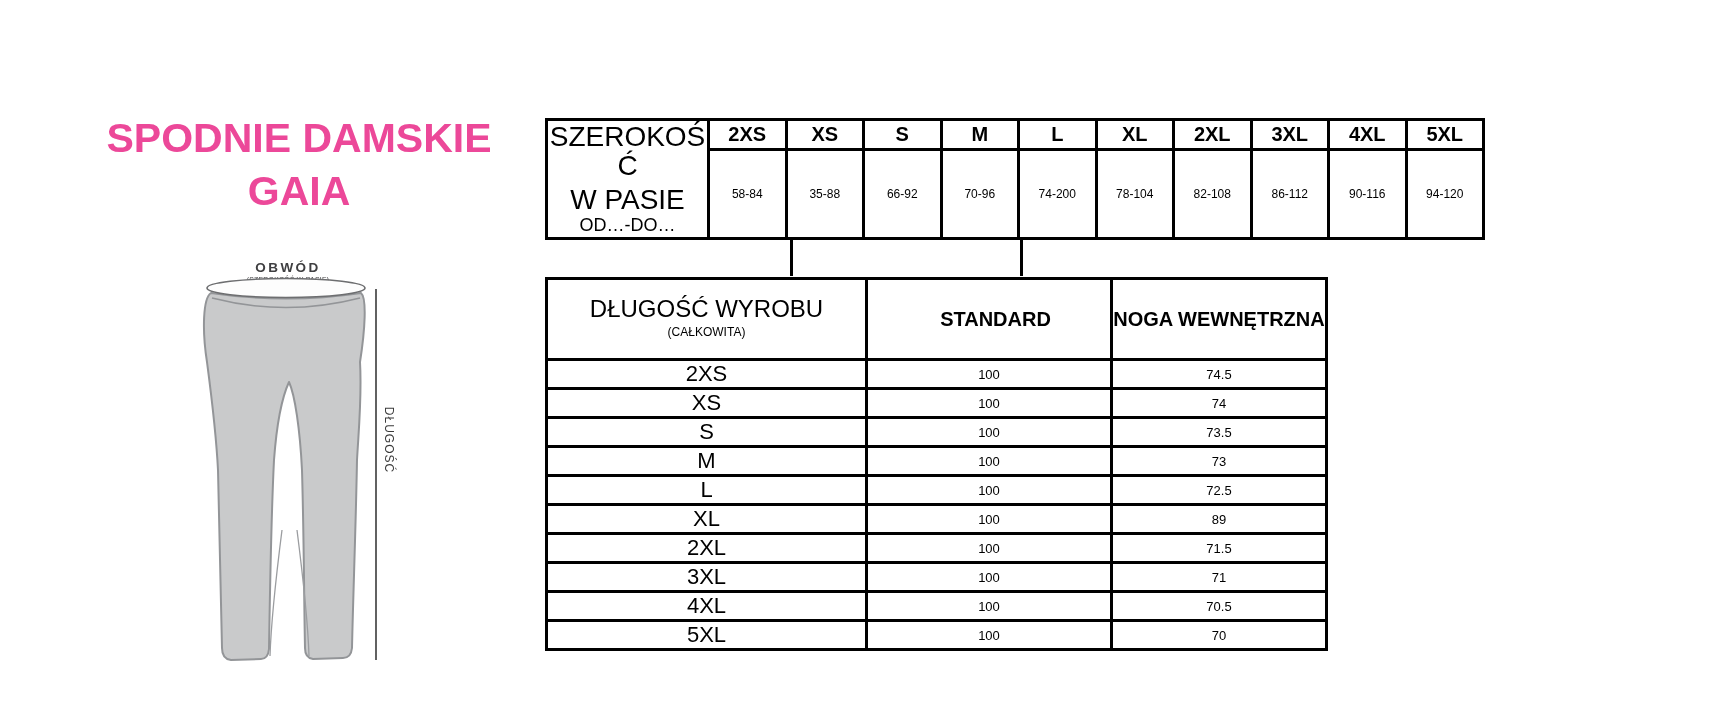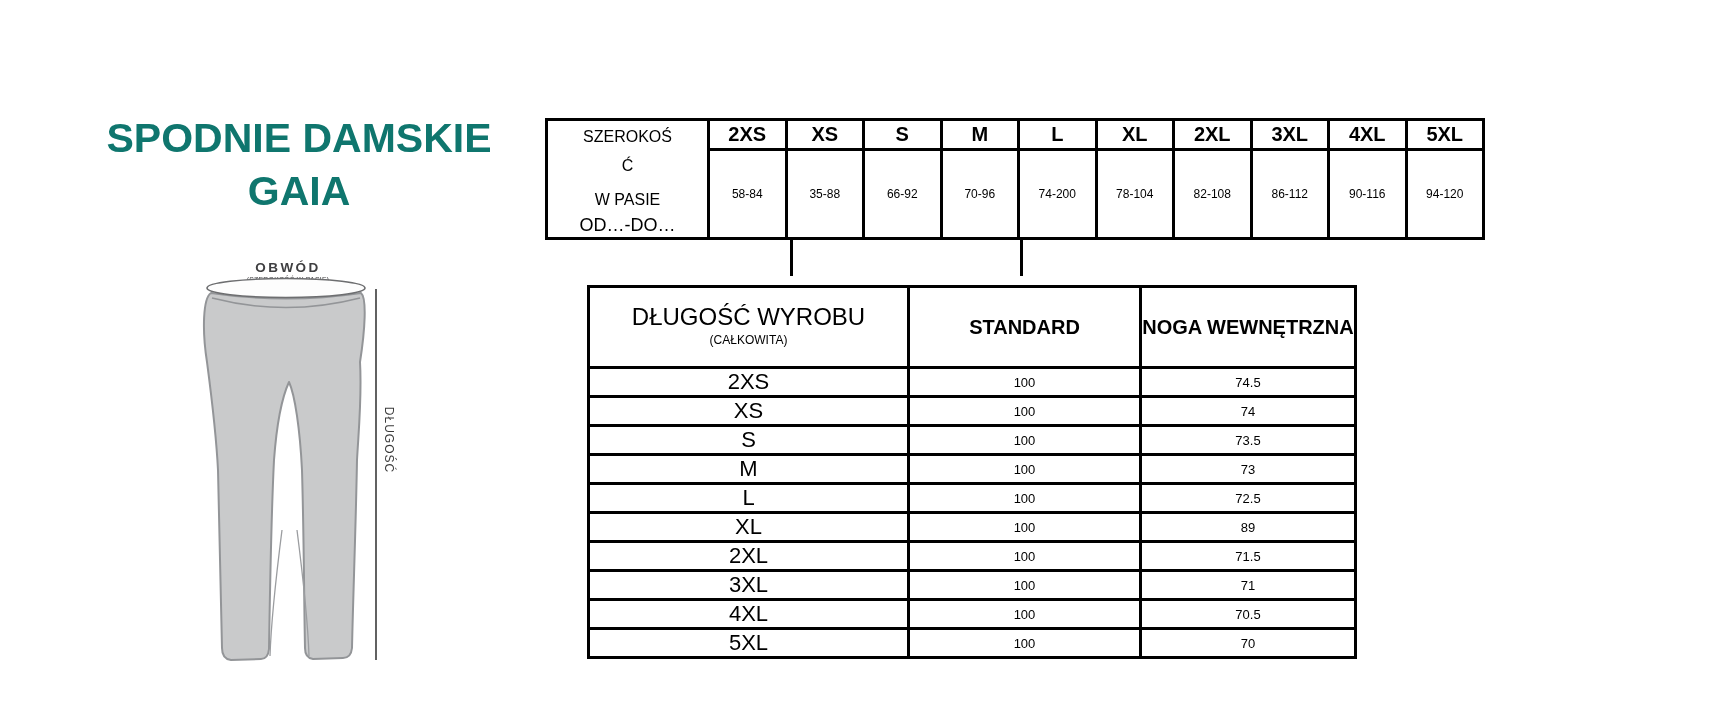--- a/index.html
+++ b/index.html
@@ -4,43 +4,43 @@
 <style>
   html,body{margin:0;padding:0;background:#fff;}
   body{
     position:relative;width:1724px;height:716px;overflow:hidden;
     font-family:"Liberation Sans",sans-serif;color:#000;
   }
   
   .title{
     position:absolute;left:59px;top:112px;width:480px;
     text-align:center;font-weight:bold;font-size:41px;line-height:53px;
-    color:#0f766e;letter-spacing:0px;white-space:nowrap;
+    color:#ec4899;letter-spacing:0px;white-space:nowrap;
   }
   
   .diagram{position:absolute;left:150px;top:240px;}
   
   table{border-collapse:collapse;table-layout:fixed;position:absolute;background:#fff;}
   td,th{border:3px solid #000;text-align:center;vertical-align:middle;padding:0;overflow:hidden;}
   
   .t1{left:545px;top:118px;width:940px;}
   .t1 .hdr-cell{width:159px;}
   .t1 th{font-size:20px;font-weight:bold;height:27px;}
   .t1 td.val{font-size:12px;font-weight:normal;height:86px;}
-  .t1 .hdr-l1,.t1 .hdr-l2,.t1 .hdr-l3{font-size:16px;line-height:29px;font-weight:normal;}
+  .t1 .hdr-l1,.t1 .hdr-l2,.t1 .hdr-l3{font-size:28px;line-height:29px;font-weight:normal;}
   .t1 .hdr-l3{margin-top:5px;}
   .t1 .hdr-l4{font-size:18px;line-height:21px;font-weight:normal;margin-top:1px;}
   
   .stub{position:absolute;width:3px;background:#000;top:240px;height:36px;}
   .stub1{left:790px;}
   .stub2{left:1020px;}
   
-  .t2{left:545px;top:285px;width:770px;margin-left:42px;}
+  .t2{left:545px;top:277px;width:770px;}
   .t2 .h1{width:317px;}
-  .t2 .h2{width:229px;}
+  .t2 .h2{width:229px;padding-left:13px;}
   .t2 .h3{width:212px;}
   .t2 .head td{height:78px;}
   .t2 .h1 .l1{font-size:24px;line-height:26px;font-weight:normal;}
   .t2 .h1 .l2{font-size:12px;line-height:20px;font-weight:normal;}
   .t2 .h2,.t2 .h3{font-size:20px;font-weight:bold;}
   .t2 tr.r td{height:24px;}
   .t2 td.size{font-size:22px;}
   .t2 td.num{font-size:13px;}
 </style>
 </head>

